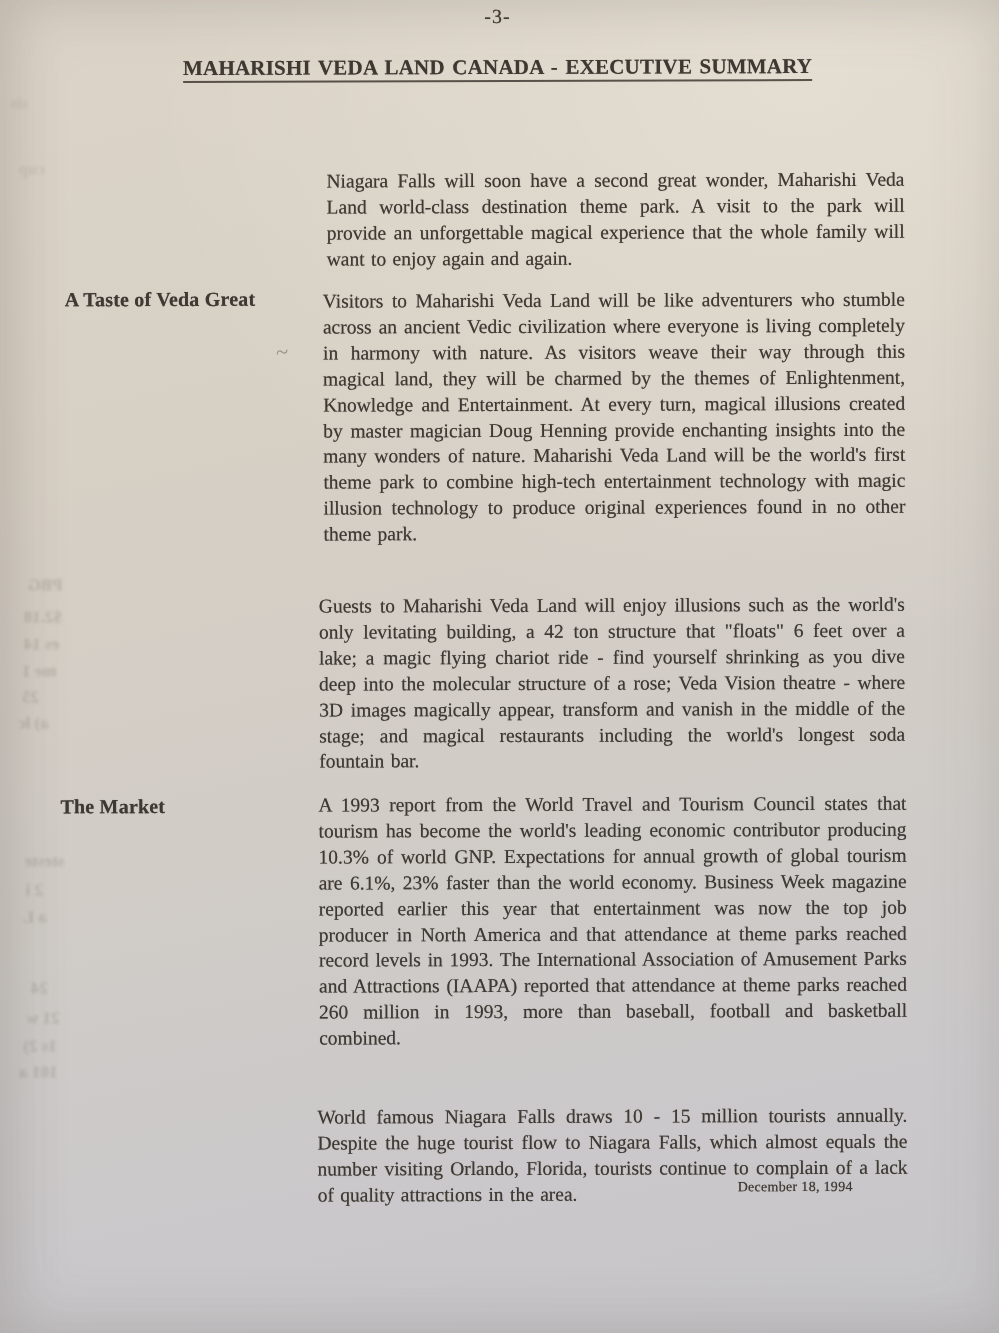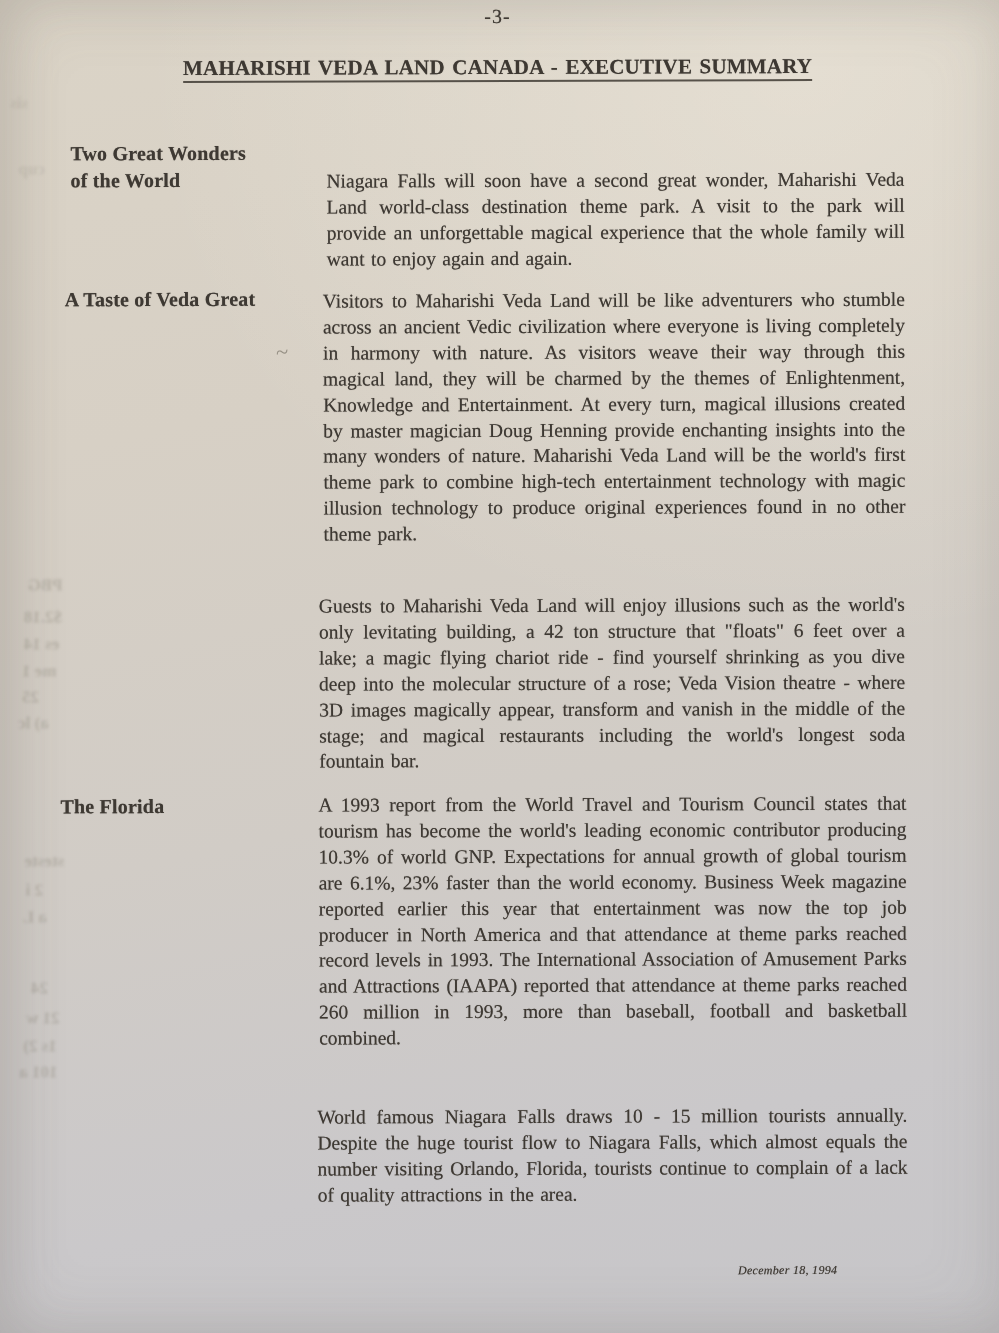--- a/index.html
+++ b/index.html
@@ -41,21 +41,21 @@
     text-align:justify;word-spacing:1.5px;
   }
   #h1{left:72px;top:139px;}
   #p1{left:328px;top:168px;width:578px;}
   #h2{left:66px;top:285px;}
   #p2{left:324px;top:288px;width:582px;}
   #p3{left:319px;top:593px;width:586px;}
   #h3{left:60px;top:792px;}
   #p4{left:318px;top:792px;width:588px;}
   #p5{left:316px;top:1104px;width:590px;}
-  .doc-date{position:absolute;top:1264px;left:736px;font-size:12px;letter-spacing:0.3px;font-style:italic;}
+  .doc-date{position:absolute;top:1180px;left:736px;font-size:14px;letter-spacing:0.3px;}
   .ghost{
     position:absolute;color:#8f8a7e;opacity:0.40;
     filter:blur(1.4px);transform:scaleX(-1);
     font-weight:bold;font-size:17px;white-space:nowrap;
   }
   .ghost.faintest{opacity:0.22;}
   .pencil-mark{
     position:absolute;left:277px;top:339px;color:#827c71;font-size:23px;
     opacity:0.75;transform:rotate(-6deg);
   }
@@ -65,29 +65,27 @@
 
 <div class="page">
   <div class="tilt">
 
     <div class="page-number ink">-3-</div>
 
     <div class="doc-title ink">
       <span>MAHARISHI VEDA LAND CANADA - EXECUTIVE SUMMARY</span>
     </div>
 
-    <div id="h1" class="sec-heading ink">Two Great Wonders
-of the World</div>
     <div id="p1" class="para ink">Niagara Falls will soon have a second great wonder, Maharishi Veda Land world-class destination theme park.  A visit to the park will provide an unforgettable magical experience that the whole family will want to enjoy again and again.</div>
 
     <div id="h2" class="sec-heading ink">A Taste of Veda Great</div>
     <div id="p2" class="para ink">Visitors to Maharishi Veda Land will be like adventurers who stumble across an ancient Vedic civilization where everyone is living completely in harmony with nature.  As visitors weave their way through this magical land, they will be charmed by the themes of Enlightenment, Knowledge and Entertainment.  At every turn, magical illusions created by master magician Doug Henning provide enchanting insights into the many wonders of nature.  Maharishi Veda Land will be the world's first theme park to combine high-tech entertainment technology with magic illusion technology to produce original experiences found in no other theme park.</div>
     <div id="p3" class="para ink">Guests to Maharishi Veda Land will enjoy illusions such as the world's only levitating building, a 42 ton structure that "floats" 6 feet over a lake; a magic flying chariot ride - find yourself shrinking as you dive deep into the molecular structure of a rose; Veda Vision theatre - where 3D images magically appear, transform and vanish in the middle of the stage; and magical restaurants including the world's longest soda fountain bar.</div>
 
-    <div id="h3" class="sec-heading ink">The Florida</div>
+    <div id="h3" class="sec-heading ink">The Market</div>
     <div id="p4" class="para ink">A 1993 report from the World Travel and Tourism Council states that tourism has become the world's leading economic contributor producing 10.3% of world GNP.  Expectations for annual growth of global tourism are 6.1%, 23% faster than the world economy.  Business Week magazine reported earlier this year that entertainment was now the top job producer in North America and that attendance at theme parks reached record levels in 1993. The International Association of Amusement Parks and Attractions (IAAPA) reported that attendance at theme parks reached 260 million in 1993, more than baseball, football and basketball combined.</div>
     <div id="p5" class="para ink">World famous Niagara Falls draws 10 - 15 million tourists annually.  Despite the huge tourist flow to Niagara Falls, which almost equals the number visiting Orlando, Florida, tourists continue to complain of a lack of quality attractions in the area.</div>
 
     <div class="doc-date ink">December 18, 1994</div>
 
     <span class="pencil-mark">~</span>
 
     <span class="ghost faintest" style="left:12px;top:92px;">sis</span>
     <span class="ghost faintest" style="left:20px;top:158px;">cup</span>
     <span class="ghost" style="left:28px;top:574px;">PBG</span>

